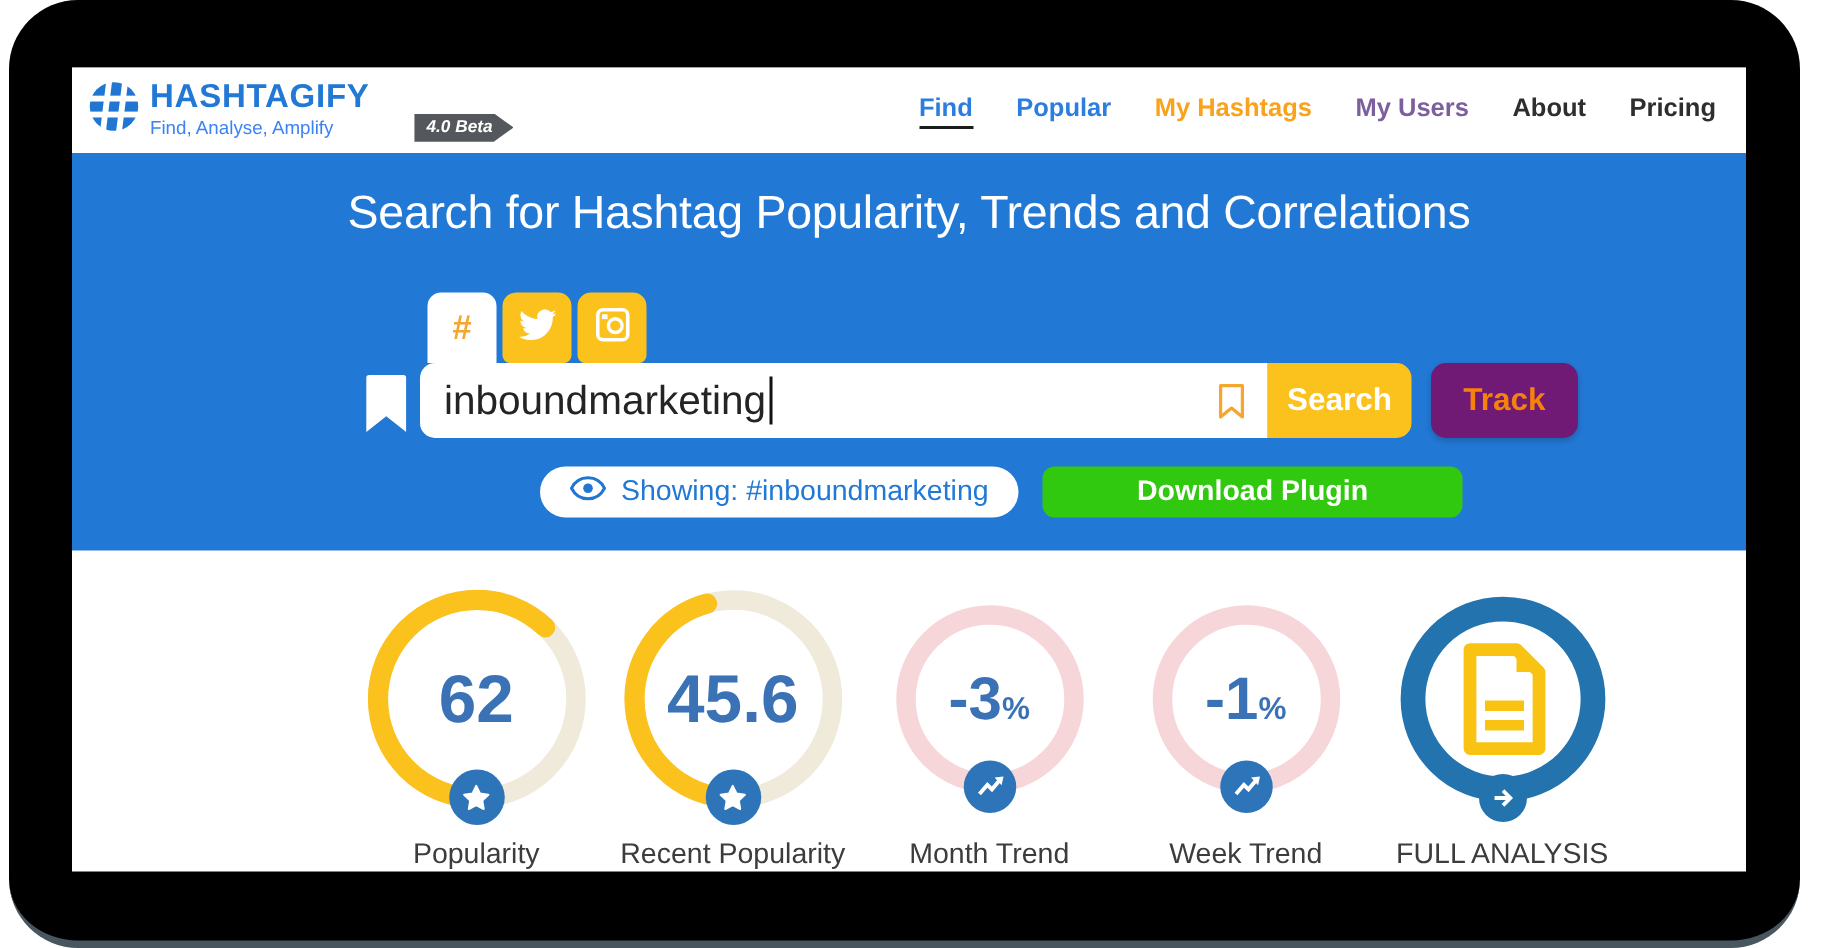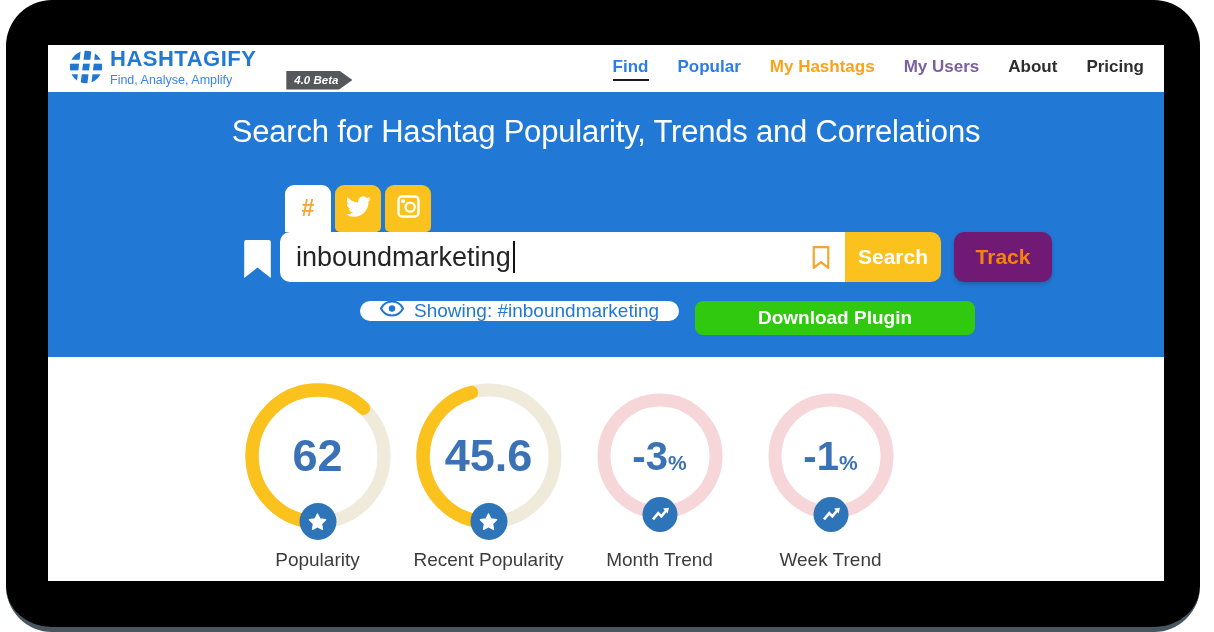--- a/index.html
+++ b/index.html
@@ -9,22 +9,22 @@
 
   
   .device-frame { position:absolute; left:6px; top:0; width:1194px; height:632px;
     background:#000; border-radius:46px; border-bottom:5px solid #47565f; }
 
   
   .screen { position:absolute; left:48px; top:45px; width:1116px; height:536px;
     background:#fff; overflow:hidden; }
 
   
-  header { height:47px; display:flex; align-items:center; justify-content:space-between;
-    padding:0 20px 0 20px; background:#fff; }
+  header { height:57px; display:flex; align-items:center; justify-content:space-between;
+    padding:0 20px 0 10px; background:#fff; }
   .logo { display:flex; align-items:center; gap:6px; cursor:pointer; }
   .logo-text { display:flex; flex-direction:column; line-height:1; }
   .logo-name { font-size:22px; font-weight:700; color:var(--blue); letter-spacing:.5px; }
   .logo-sub { display:flex; align-items:center; gap:6px; margin-top:1px; }
   .tagline { font-size:12.5px; color:#3b82f6; }
   .beta-badge { background:#54585c; color:#fff; font-size:11.5px; font-weight:700;
     font-style:italic; padding:2px 14px 2px 8px; line-height:15px;
     clip-path:polygon(0 0,80% 0,100% 50%,80% 100%,0 100%);margin-left:48px; }
   nav { display:flex; align-items:center; gap:29px; }
   .nav-item { font-size:17px; font-weight:700; text-decoration:none; cursor:pointer;
@@ -51,21 +51,21 @@
   .query { white-space:nowrap; overflow:hidden; }
   .caret { width:2px; height:32px; background:#111; margin-left:2px; }
   .bm-small { position:absolute; right:14px; top:13px; cursor:pointer; }
   .btn-search { width:96px; height:50px; border:none; background:var(--yellow);
     border-radius:0 10px 10px 0; color:#fff; font-size:21px; font-weight:700; cursor:pointer;
     font-family:"Liberation Sans", sans-serif; }
   .btn-track { margin-left:13px; width:98px; height:50px; border:none; background:#701a75;
     border-radius:10px; color:var(--orange); font-size:21px; font-weight:700; cursor:pointer;
     box-shadow:0 2px 4px rgba(0,0,0,.2); font-family:"Liberation Sans", sans-serif; }
 
-  .pill { position:absolute; left:312px; top:209px; height:20px; background:#fff;
+  .pill { position:absolute; left:312px; top:209px; height:34px; background:#fff;
     border-radius:17px; display:inline-flex; align-items:center; gap:10px; padding:0 20px;
     color:var(--blue); font-size:19px; }
   .btn-download { position:absolute; left:647px; top:209px; width:280px; height:34px;
     border:none; background:var(--green); border-radius:8px; color:#fff; font-size:19px;
     font-weight:600; cursor:pointer; font-family:"Liberation Sans", sans-serif; }
 
   
   .gauges { height:160px; background:#fff; display:flex; margin-left:184px; }
   .gauge { width:171px; padding-top:26px; text-align:center; cursor:pointer; }
   .ringbox { position:relative; width:146px; height:146px; margin:0 auto; }
@@ -209,15 +209,32 @@
           <div class="ringbox"><svg width="146" height="146" viewBox="0 0 146 146">
               <circle cx="73" cy="73" r="56" fill="none" stroke="#f7d6d9" stroke-width="13"></circle>
             </svg><div class="val trend">-1<span class="unit">%</span></div><div class="badge trend">
               <svg width="21" height="21" viewBox="0 0 24 24">
                 <path d="M4 17.5 L10 10.5 L13.5 14 L19 7.5" fill="none" stroke="#fff" stroke-width="3"></path>
                 <path d="M15.5 5 L22.3 4.2 L20.8 10.8 z" fill="#fff"></path>
               </svg>
             </div></div>
           <div class="glabel">Week Trend</div>
         </div>
+        <div class="gauge">
+          <div class="ringbox"><svg width="146" height="146" viewBox="0 0 146 146">
+              <circle cx="73" cy="73" r="60" fill="none" stroke="#2373af" stroke-width="16.5"></circle>
+            </svg><span class="centericon">
+              <svg width="64" height="76" viewBox="0 0 64 76">
+                <path d="M10 5 h31 l15 15 v51 h-46 z" fill="none" stroke="#f8c313" stroke-width="8.5" stroke-linejoin="round"></path>
+                <path d="M41 5 l15 15 h-15 z" fill="#f8c313"></path>
+                <rect x="20" y="39" width="26" height="7" fill="#f8c313"></rect>
+                <rect x="20" y="52" width="26" height="7" fill="#f8c313"></rect>
+              </svg>
+            </span><div class="badge analysis">
+              <svg width="18" height="18" viewBox="0 0 24 24">
+                <path d="M4.5 12 h13 M12 5.5 l6.5 6.5 -6.5 6.5" fill="none" stroke="#fff" stroke-width="3.4"></path>
+              </svg>
+            </div></div>
+          <div class="glabel">FULL ANALYSIS</div>
+        </div>
       </section>
   </div>
 </div>
 
 </body></html>

